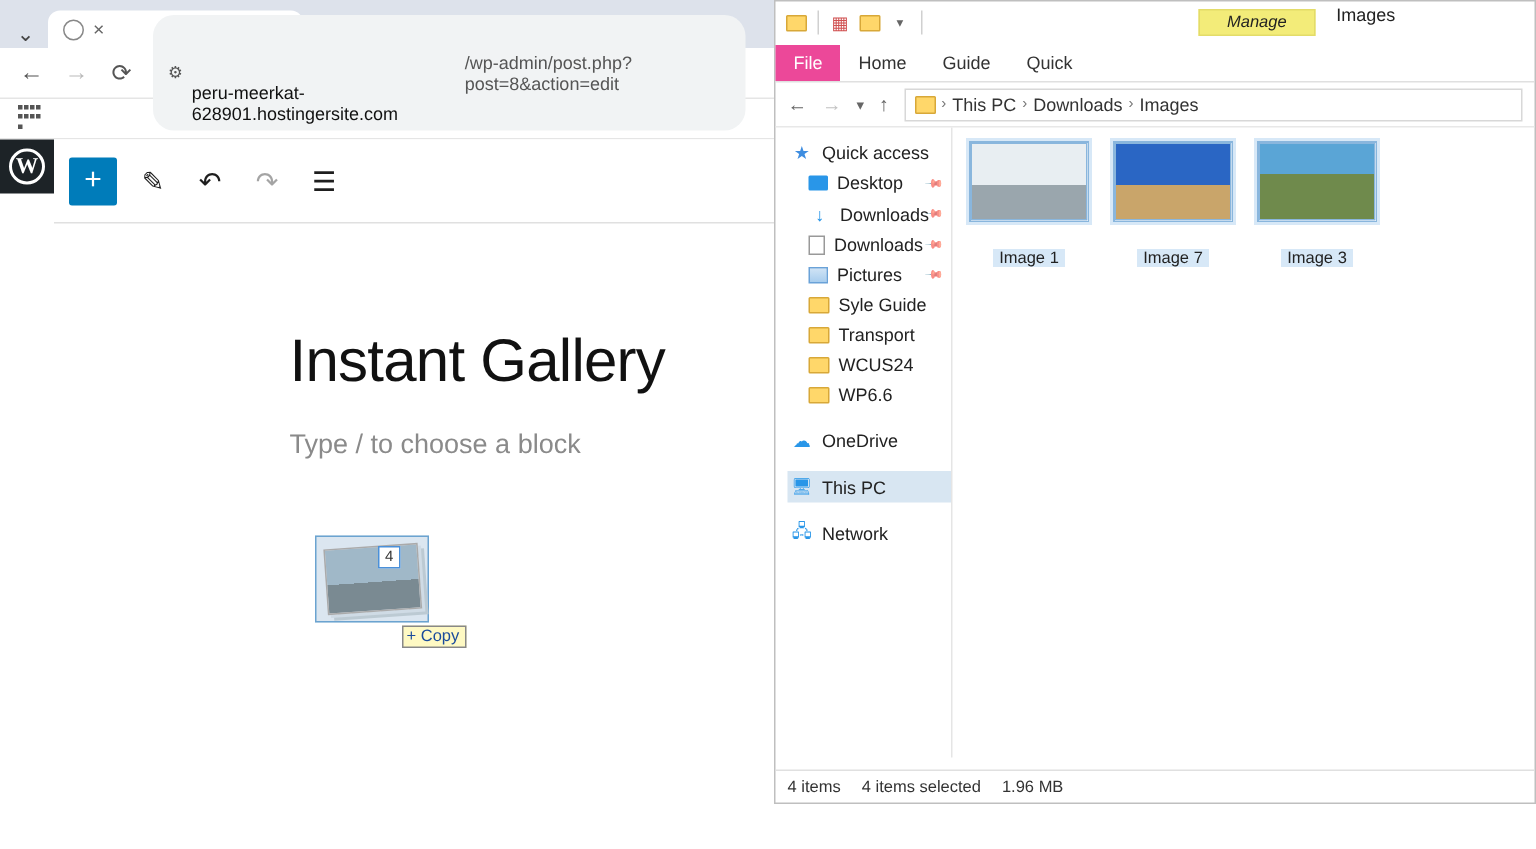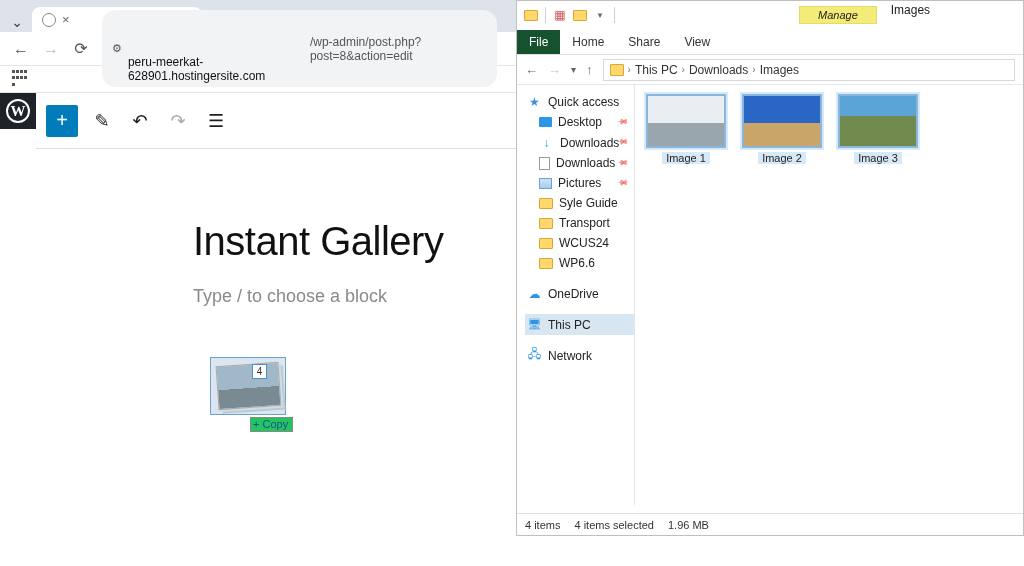--- a/index.html
+++ b/index.html
@@ -28,35 +28,35 @@
 .wp-tool { width:28px; height:28px; color:#1e1e1e; display:flex; align-items:center; justify-content:center; font-size:18px; }
 .wp-status { margin-left:auto; font-size:13px; color:#555; padding-right:4px; }
 
 .editor-canvas { position:absolute; left:0; top:56px; right:0; bottom:0; padding-top:70px; padding-left:193px; }
 .post-title { font-size:40px; font-weight:400; color:#111; letter-spacing:-0.5px; margin-bottom:22px; }
 .placeholder { font-size:18px; color:#8a8a8a; }
 
 .drag-preview { position:absolute; left:210px; top:264px; width:76px; height:58px; background:#dbe6f0; border:1px solid #6ba3d0; display:flex; align-items:center; justify-content:center; }
 .drag-thumb { width:63px; height:44px; background:linear-gradient(#a0b8c8 55%,#7a8a92 55%); border:1px solid #aaa; transform:rotate(-4deg); box-shadow:2px 2px 0 #cfdbe5,4px 4px 0 #bccad3; }
 .drag-count { position:absolute; top:6px; right:18px; width:15px; height:15px; background:#fff; border:1px solid #4a90d9; color:#333; font-size:10px; display:flex; align-items:center; justify-content:center; }
-.drag-copy { position:absolute; left:250px; top:324px; background:#22c55e; border:1px solid #888; font-size:11px; color:#1a4b9c; padding:0 4px 1px 2px; }
+.drag-copy { position:absolute; left:268px; top:324px; background:#fef9c3; border:1px solid #888; font-size:11px; color:#1a4b9c; padding:0 4px 1px 2px; }
 
 
 .explorer { position:absolute; left:516px; top:0; width:508px; height:536px; background:#fff; border:1px solid #bfbfbf; z-index:100; }
 .ex-titlebar { height:28px; display:flex; align-items:center; font-size:12px; color:#222; }
 .ex-ql { display:flex; gap:4px; padding:0 6px; align-items:center; }
 .ex-ql-ico { width:16px; height:16px; display:flex; align-items:center; justify-content:center; }
 .ex-sep { width:1px; height:16px; background:#d0d0d0; margin:0 2px; }
 .ex-title-tabs { display:flex; flex-direction:column; margin-left:176px;font-style:italic; }
 .manage-tag { background:#f3ec79; padding:2px 18px; font-size:11px; text-align:center; border:1px solid #e3dc69; }
 .ex-title-images { margin-left:14px; align-self:flex-start; padding-top:2px; }
 
 .ex-ribbon { display:flex; font-size:12px; height:26px; border-bottom:1px solid #e0e0e0; align-items:center; }
 .ribbon-tab { padding:5px 12px; color:#333; }
-.ribbon-file { background:#14532d; color:#fff; }
+.ribbon-file { background:#ec4899; color:#fff; }
 .ribbon-pic { border:1px solid #e3dc69; border-top:none; background:#fdfdfb; }
 
 .ex-addr { height:30px; display:flex; align-items:center; gap:10px; padding:0 8px; border-bottom:1px solid #e8e8e8; font-size:12px; color:#333; }
 .ex-nav-ico { color:#666; font-size:13px; }
 .ex-path { display:flex; align-items:center; gap:4px; background:#fff; border:1px solid #d8d8d8; flex:1; height:22px; padding:0 6px; }
 .folder-mini { width:14px; height:12px; background:#ffd76a; border:1px solid #d8a838; border-radius:1px; }
 .chev { color:#777; font-size:10px; }
 
 .ex-body { display:flex; height:420px; }
 .ex-tree { width:118px; border-right:1px solid #e5e5e5; padding:6px 0 6px 8px; font-size:12px; color:#222; }
@@ -69,21 +69,21 @@
 .ico-star { color:#3e8de0; }
 .ico-desktop { background:#2996e8; width:13px; height:10px; border-radius:1px; }
 .ico-down { color:#2996e8; }
 .ico-doc { width:11px; height:13px; border:1px solid #999; background:#fff; }
 .ico-pic { width:13px; height:11px; border:1px solid #6aa2d8; background:linear-gradient(#cfe3f5,#a8cdee); }
 .ico-cloud { color:#2996e8; }
 .ico-pc { color:#2996e8; font-size:11px; }
 .ico-net { color:#2996e8; }
 
 .ex-content { flex:1; padding:10px 8px; display:flex; flex-wrap:wrap; gap:10px; align-content:flex-start; }
-.thumb-item { width:86px; display:flex; flex-direction:column; align-items:center; gap:5px; }
+.thumb-item { width:86px; display:flex; flex-direction:column; align-items:center; gap:19px; }
 .thumb-img { width:78px; height:52px; border:1px solid #89b6dd; background:#cfd8dc; position:relative; }
 .thumb-sel { box-shadow:0 0 0 1px #89b6dd, 0 0 0 3px #d7e8f7; }
 .thumb-label { font-size:11px; color:#222; background:#d7e8f7; padding:0 4px; }
 
 
 .img1 { background:linear-gradient(#e8eef2 55%, #9aa6ad 55%); }
 .img2 { background:linear-gradient(#2a66c4 55%, #c9a56a 55%); }
 .img3 { background:linear-gradient(#5aa5d6 40%, #6f8a4c 40%); }
 .img4 { background:linear-gradient(#bcd3df 50%, #7aa0b5 50%); }
 
@@ -163,22 +163,22 @@
       <span class="ex-sep"></span>
     </div>
     <div class="ex-title-tabs">
       <span class="manage-tag">Manage</span>
     </div>
     <span class="ex-title-images">Images</span>
   </div>
   <div class="ex-ribbon">
     <div class="ribbon-tab ribbon-file">File</div>
     <div class="ribbon-tab">Home</div>
-    <div class="ribbon-tab">Share</div>
-    <div class="ribbon-tab">View</div>
+    <div class="ribbon-tab">Guide</div>
+    <div class="ribbon-tab">Quick</div>
   </div>
   <div class="ex-addr">
     <span class="ex-nav-ico">←</span>
     <span class="ex-nav-ico" style="opacity:.4">→</span>
     <span class="ex-nav-ico" style="font-size:10px;">▾</span>
     <span class="ex-nav-ico">↑</span>
     <div class="ex-path">
       <span class="folder-mini"></span>
       <span class="chev">›</span>
       <span>This PC</span>
@@ -242,21 +242,21 @@
           <span>Network</span>
         </div>
     </div>
     <div class="ex-content">
       <div class="thumb-item">
         <div class="thumb-img thumb-sel img1"></div>
         <div class="thumb-label">Image 1</div>
       </div>
       <div class="thumb-item">
         <div class="thumb-img thumb-sel img2"></div>
-        <div class="thumb-label">Image 2</div>
+        <div class="thumb-label">Image 7</div>
       </div>
       <div class="thumb-item">
         <div class="thumb-img thumb-sel img3"></div>
         <div class="thumb-label">Image 3</div>
       </div>
     </div>
   </div>
   <div class="ex-status">
     <span>4 items</span>
     <span>4 items selected</span>

